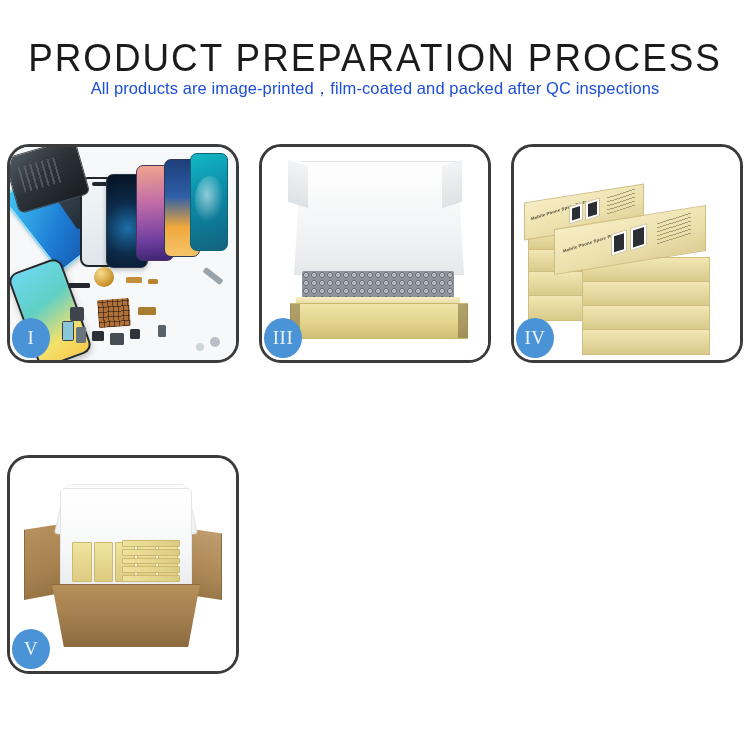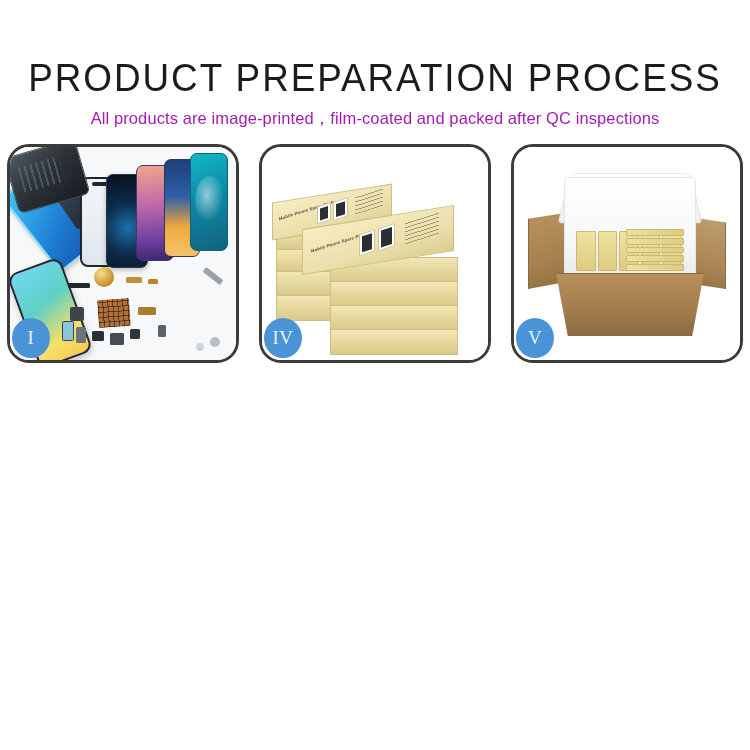--- a/index.html
+++ b/index.html
@@ -5,38 +5,37 @@
   html,body{margin:0;padding:0;}
   body{
     width:750px;height:750px;
     background:#ffffff;
     font-family:"Liberation Sans","DejaVu Sans",sans-serif;
     overflow:hidden;
     position:relative;
   }
   .header{
     width:750px;
-    padding-top:58px;
+    padding-top:38px;
     text-align:center;
   }
   .title{
     font-family:"Liberation Sans","DejaVu Sans",sans-serif;
     font-size:38px;
     font-weight:400;
     letter-spacing:2.0px;
     color:#1b1b1b;
     line-height:40px;
     transform:scaleX(0.97);
     white-space:nowrap;
   }
   .subtitle{
-    margin-top:10px;
     font-size:16.5px;
     font-weight:400;
-    color:#a21caf;
+    color:#1d4ed8;
     letter-spacing:0.1px;
     white-space:nowrap;
   }
 
   .grid{
     position:absolute;
     left:0;top:144px;
     width:750px;
     display:grid;
     grid-template-columns:repeat(3,232px);
@@ -389,20 +388,31 @@
       <div class="sm s10"></div>
       <div class="sm s11"></div>
       <div class="sm s12"></div>
       <div class="sm s13"></div>
       <div class="sm s14"></div>
     </div>
     <div class="badge">I</div>
   </div>
 
 
+  <div class="panel">
+    <div class="panel-inner p3">
+      <div class="lid-back"></div>
+      <div class="lid-flapL"></div>
+      <div class="lid-flapR"></div>
+      <div class="foam"></div>
+      <div class="box-rim"></div>
+      <div class="box-front"></div>
+    </div>
+    <div class="badge">III</div>
+  </div>
 
   <div class="panel">
     <div class="panel-inner p4">
       <div class="stack">
 
         <div class="sbox" style="left:8px;top:62px;width:108px;height:22px;"></div>
         <div class="sbox" style="left:8px;top:84px;width:108px;height:22px;"></div>
         <div class="sbox" style="left:8px;top:106px;width:108px;height:24px;"></div>
         <div class="sbox" style="left:8px;top:130px;width:108px;height:24px;"></div>
 

